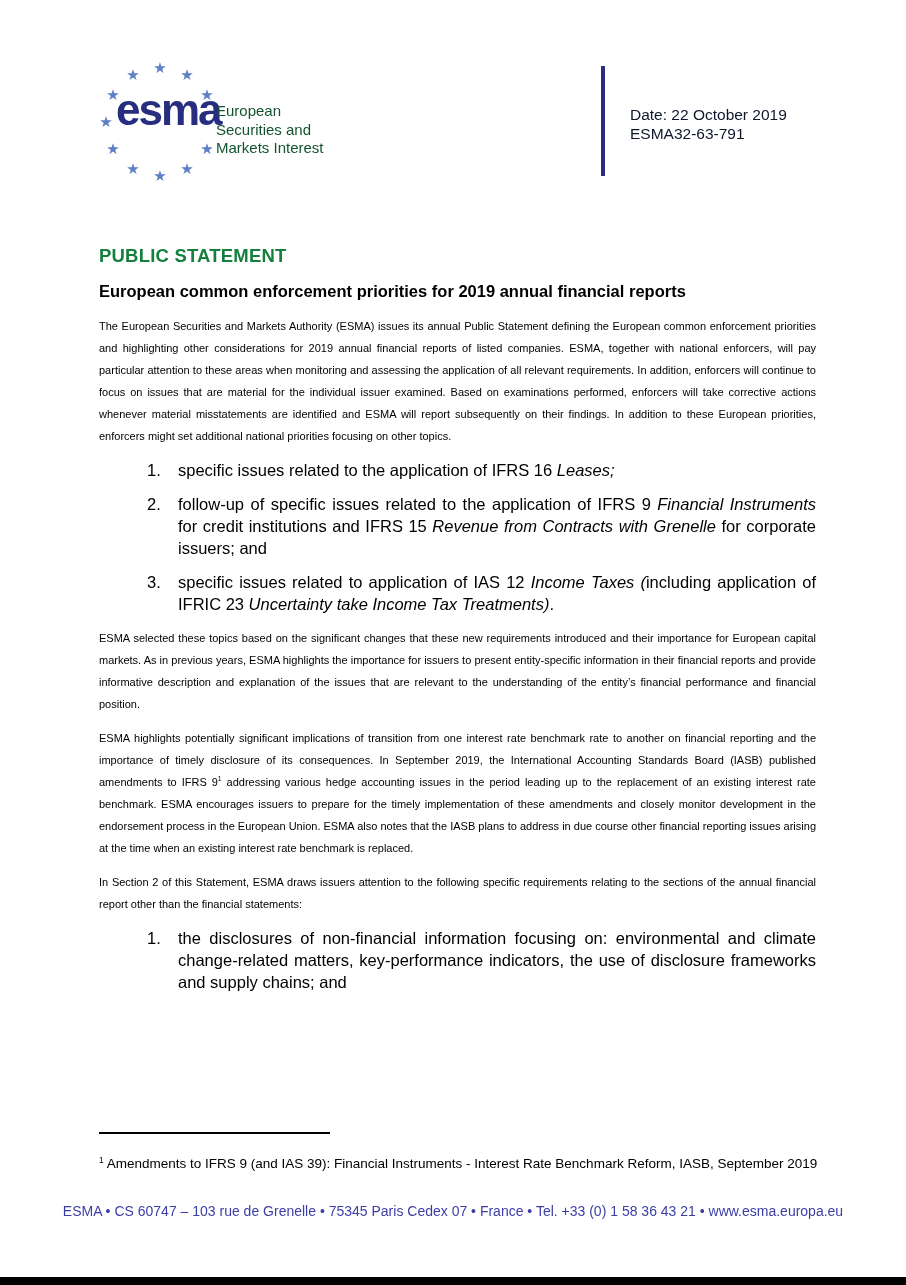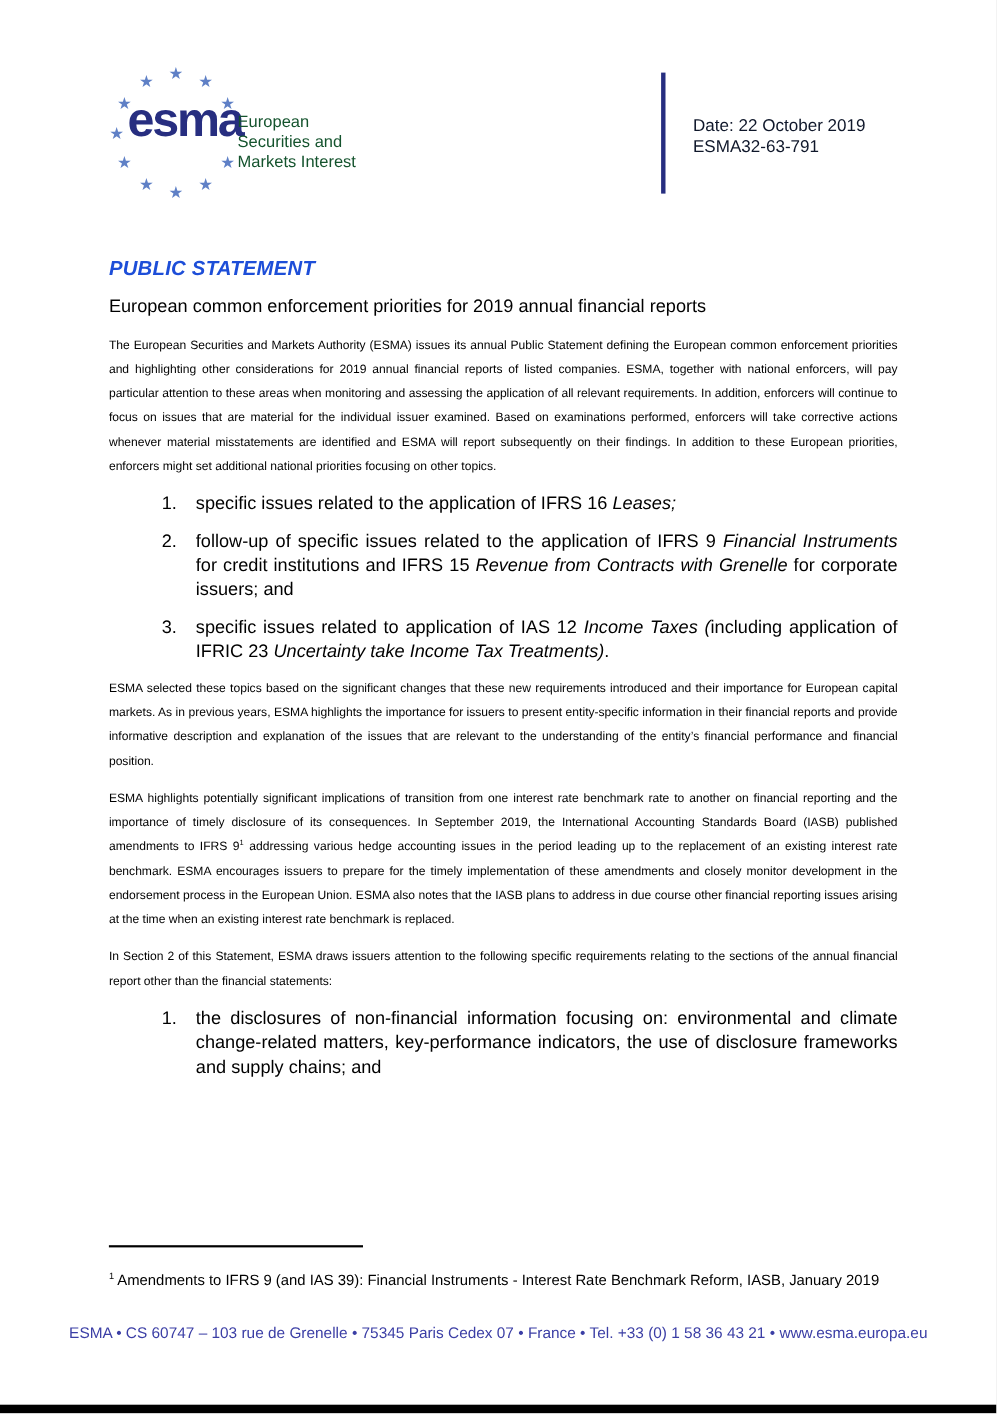--- a/index.html
+++ b/index.html
@@ -38,27 +38,27 @@
   .hdr-meta{
     position:absolute;left:630px;top:105px;
     font-size:15.5px;line-height:19px;color:#0f172a;
   }
 
   
   .doc{
     position:absolute;left:99px;top:230px;width:717px;
   }
   .doc h1{
-    margin:4px 0 17px 0;
+    margin:16px 0 17px 0;
     font-size:18.5px;line-height:19px;font-weight:bold;
-    color:#1d4ed8;letter-spacing:.2px;font-style:italic;
+    color:#15803d;letter-spacing:.2px;
   }
   .doc h2{
     margin:0 0 15px 0;
-    font-size:16.5px;line-height:18px;font-weight:normal;color:#000;
+    font-size:16.5px;line-height:18px;font-weight:bold;color:#000;
   }
   .doc p{
     margin:0 0 12px 0;
     font-size:11px;line-height:22px;
     text-align:justify;
     hyphens:auto;-webkit-hyphens:auto;
   }
   .li{
     display:flex;margin:0 0 12px 0;
     font-size:16.5px;line-height:22px;
@@ -148,18 +148,18 @@
 
     <p>In Section 2 of this Statement, ESMA draws issuers attention to the following specific requirements relating to the sections of the annual financial report other than the financial statements:</p>
 
     <div class="li">
       <span class="num">1.</span>
       <span class="li-text">the disclosures of non-financial information focusing on: environmental and climate change-related matters, key-performance indicators, the use of disclosure frameworks and supply chains; and</span>
     </div>
   </main>
 
   <div class="fn-rule"></div>
-  <div class="footnote"><sup>1</sup><span> Amendments to IFRS 9 (and IAS 39): Financial Instruments - Interest Rate Benchmark Reform, IASB, January 2019</span></div>
+  <div class="footnote"><sup>1</sup><span> Amendments to IFRS 9 (and IAS 39): Financial Instruments - Interest Rate Benchmark Reform, IASB, September 2019</span></div>
 
   <footer class="page-footer">ESMA • CS 60747 – 103 rue de Grenelle • 75345 Paris Cedex 07 • France • Tel. +33 (0) 1 58 36 43 21 • www.esma.europa.eu</footer>
 
   <div class="bottom-bar"></div>
 </div>
 
 </body></html>

